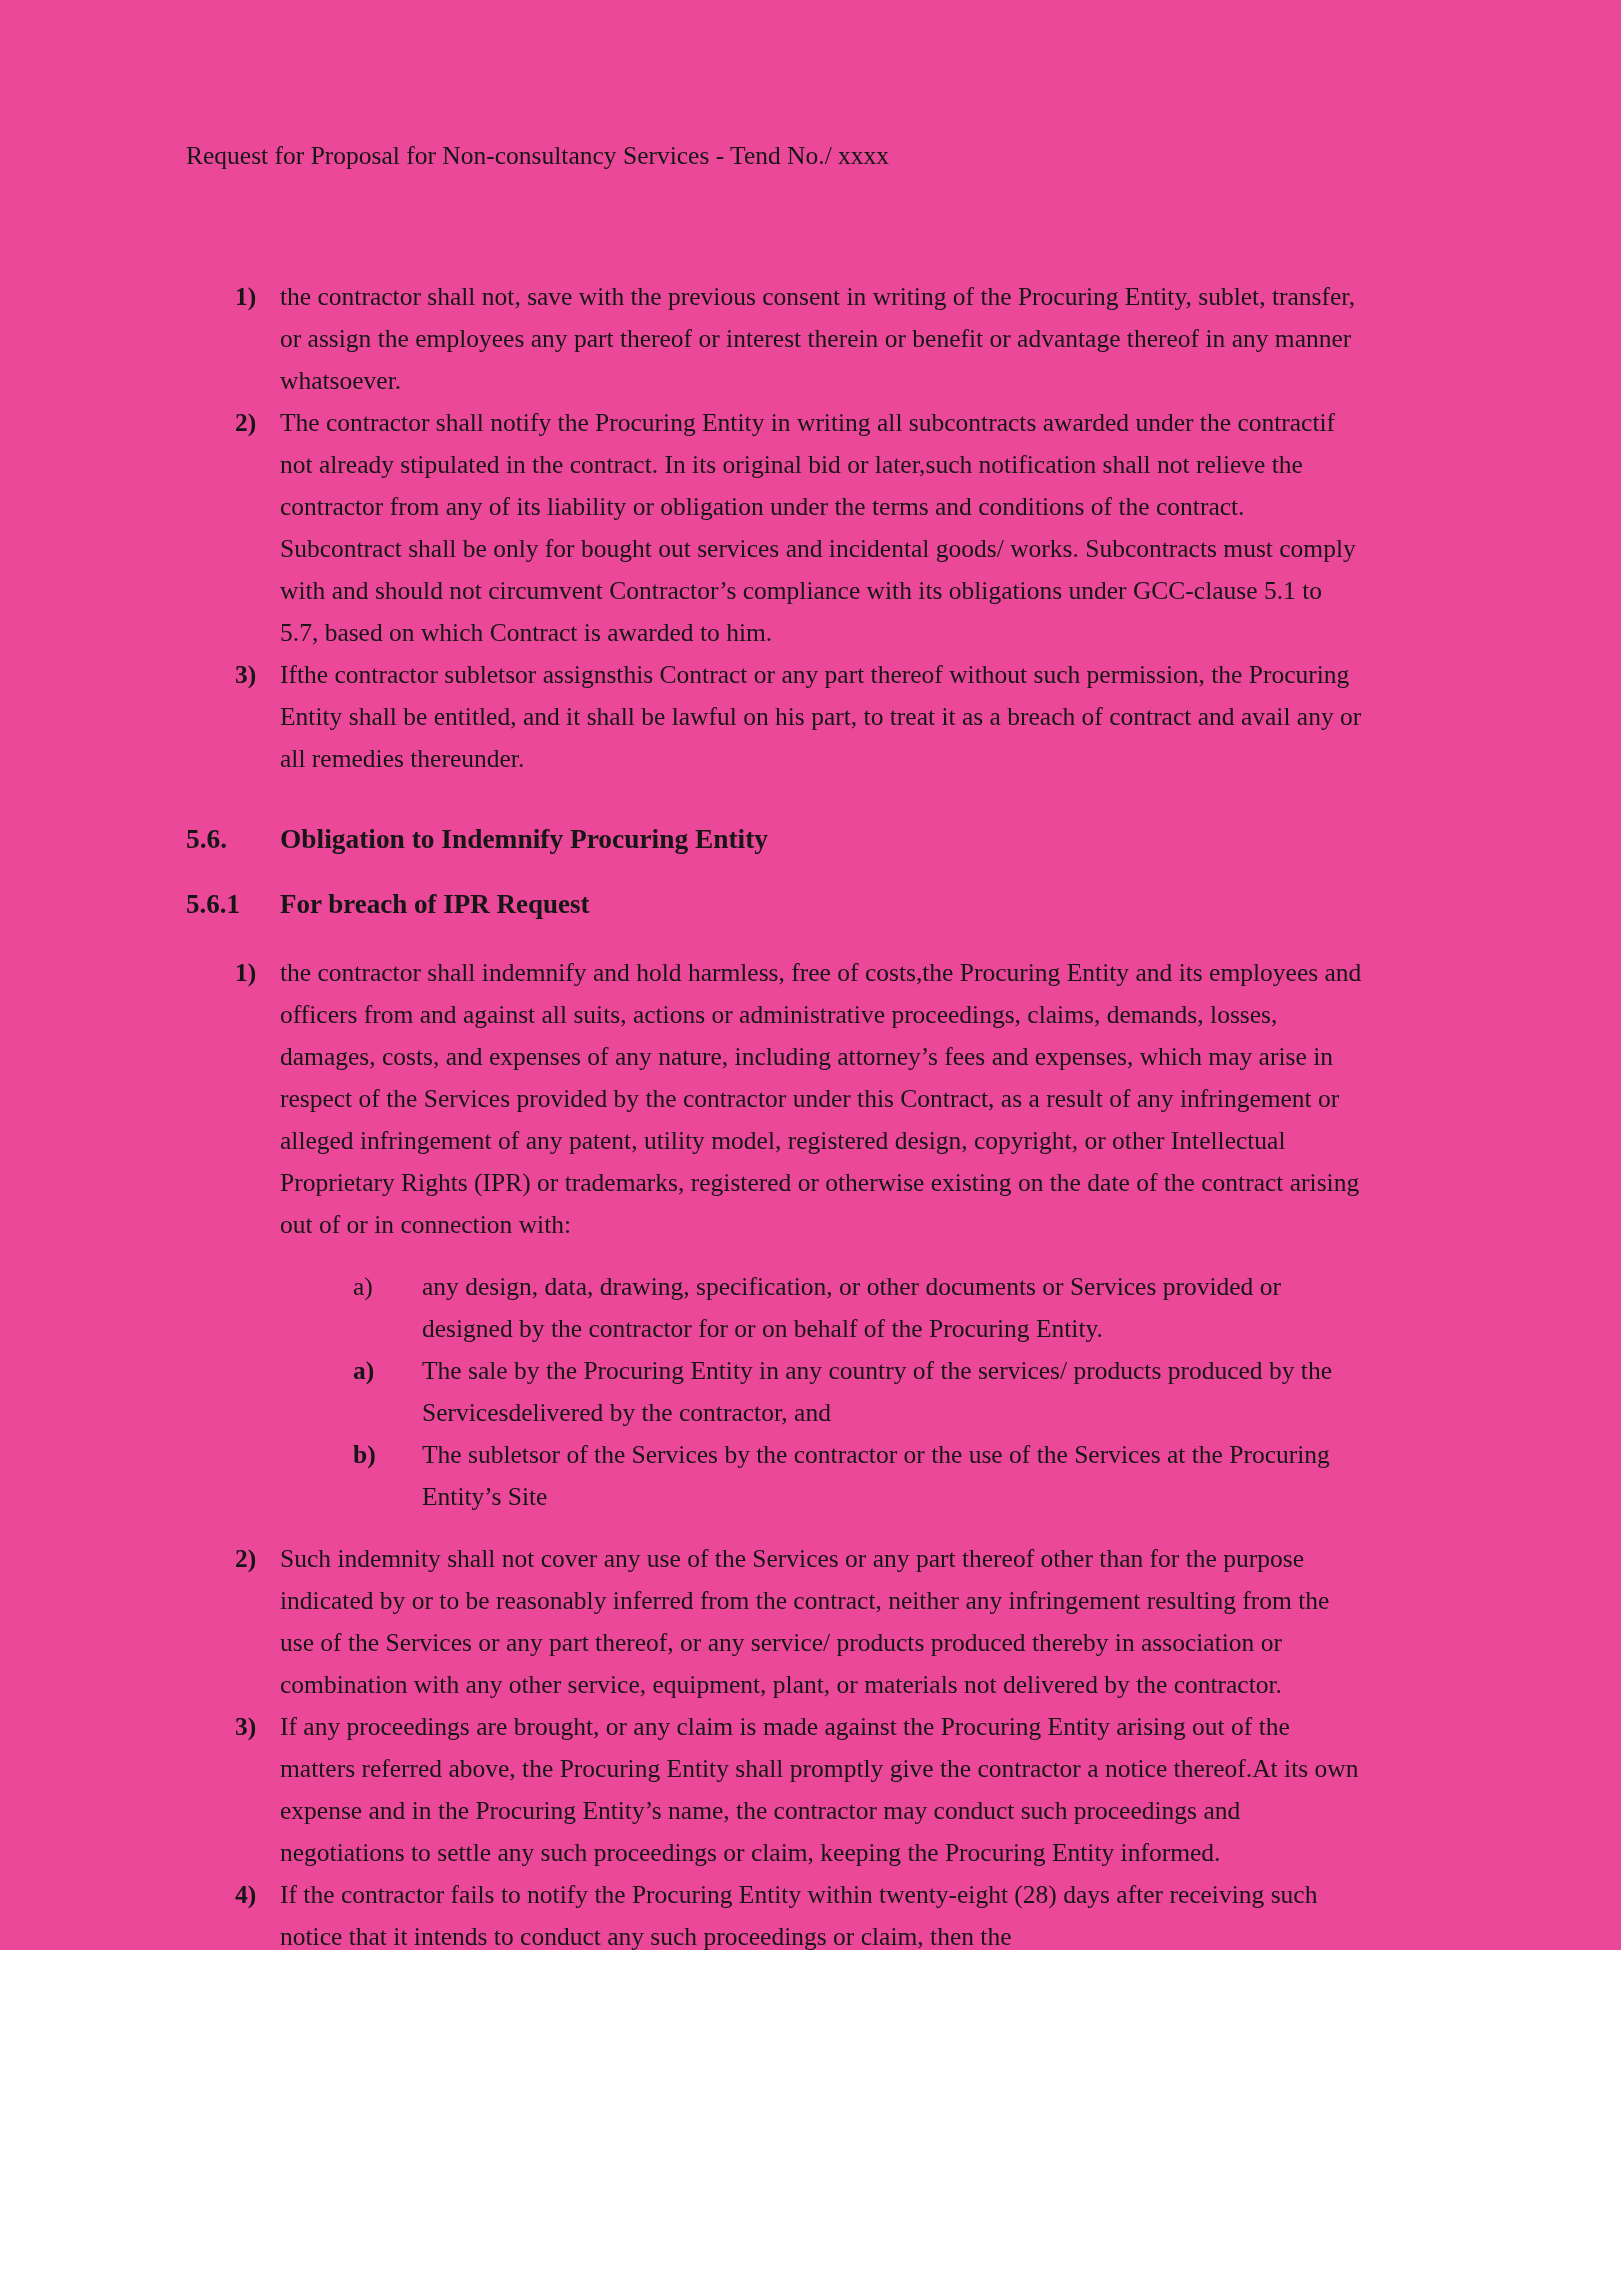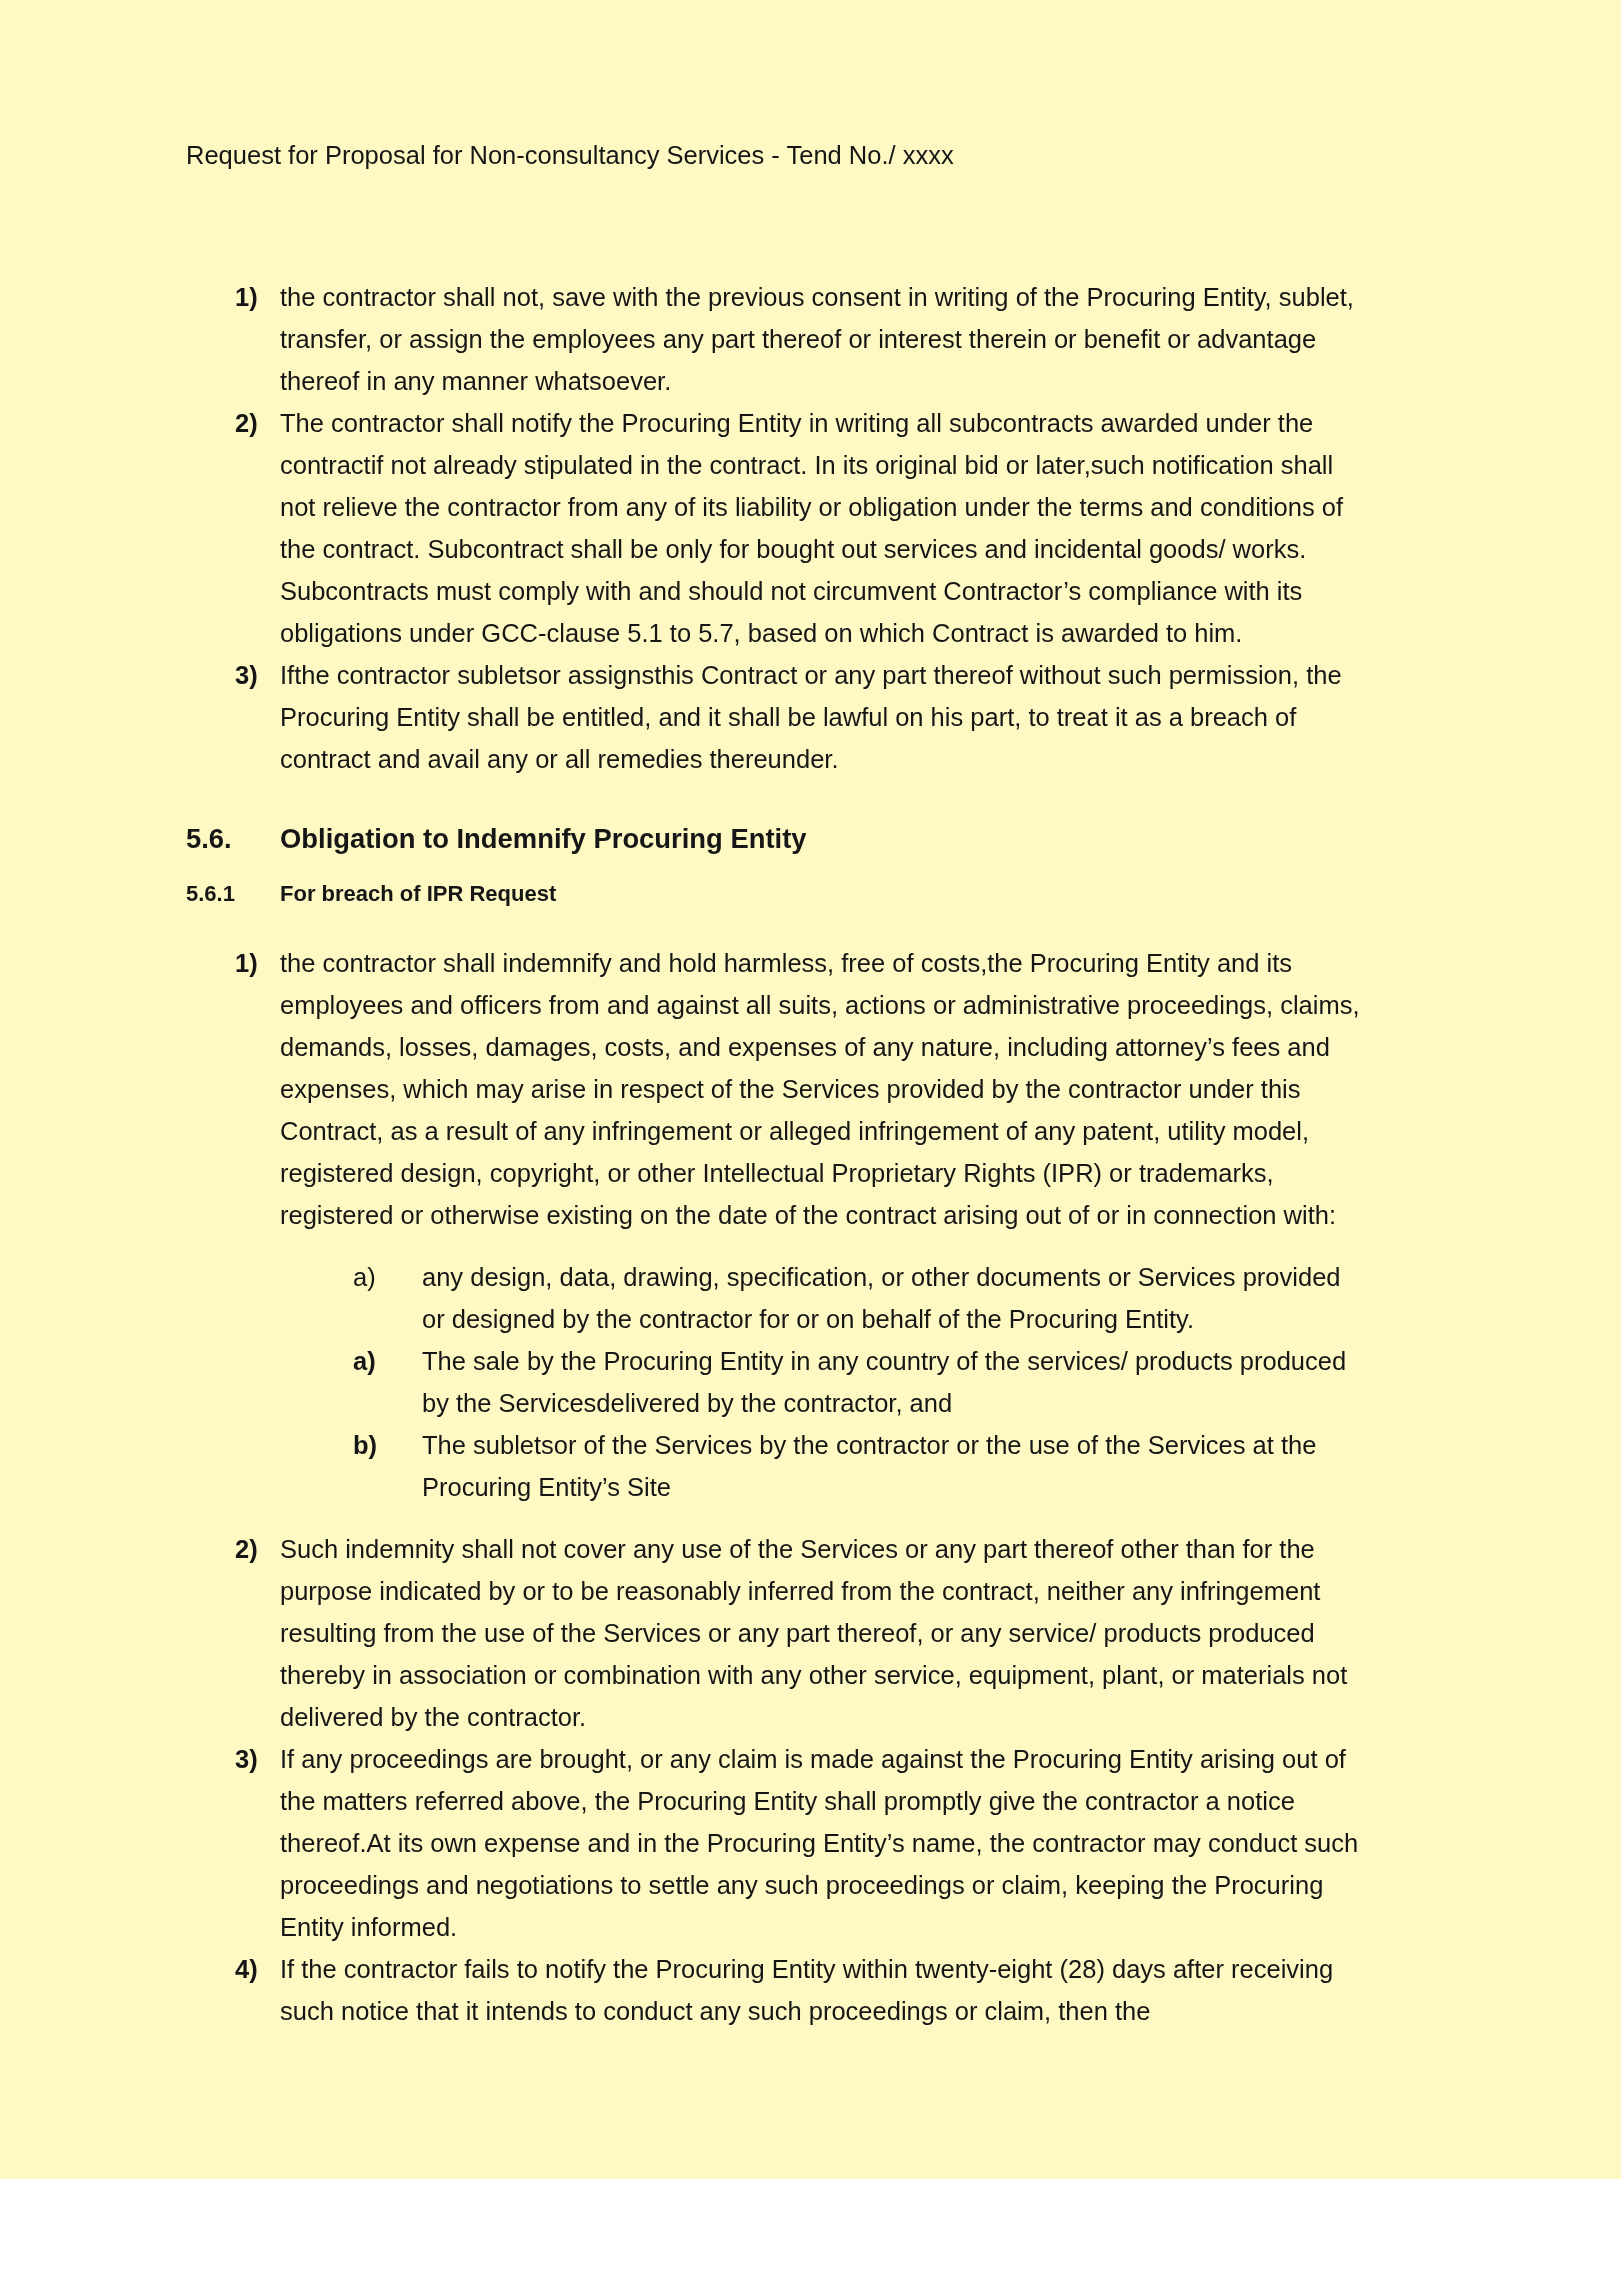--- a/index.html
+++ b/index.html
@@ -3,23 +3,23 @@
 <meta charset="utf-8">
 <style>
   html, body {
     margin: 0;
     padding: 0;
     background: #ffffff;
   }
   .page {
     position: relative;
     width: 1621px;
-    height: 2179px;
-    background: #fef9c3;
-    font-family: Liberation Sans, sans-serif;
+    height: 1950px;
+    background: #ec4899;
+    font-family: Liberation Serif, serif;
     color: #161616;
     overflow: hidden;
   }
   .header {
     position: absolute;
     top: 139px;
     left: 186px;
     right: 245px;
     font-size: 25.5px;
     line-height: 33px;
@@ -46,22 +46,22 @@
   .sec {
     display: flex;
     font-weight: 700;
     font-size: 27.4px;
     margin-top: 38px;
   }
   .sec > .num { flex: 0 0 94px; }
   .subsec {
     display: flex;
     font-weight: 700;
-    font-size: 22px;
-    margin-top: 13px;
+    font-size: 27px;
+    margin-top: 23px;
   }
   .subsec > .num { flex: 0 0 94px; }
   .ipr-first { margin-top: 27.4px; }
   .sub-list { margin: 19.6px 0 19.6px 0; }
   .s-item {
     display: flex;
     margin-left: 167px;
   }
   .s-item > .num { flex: 0 0 69px; }
   .s-item.bold-num > .num { font-weight: 700; }

